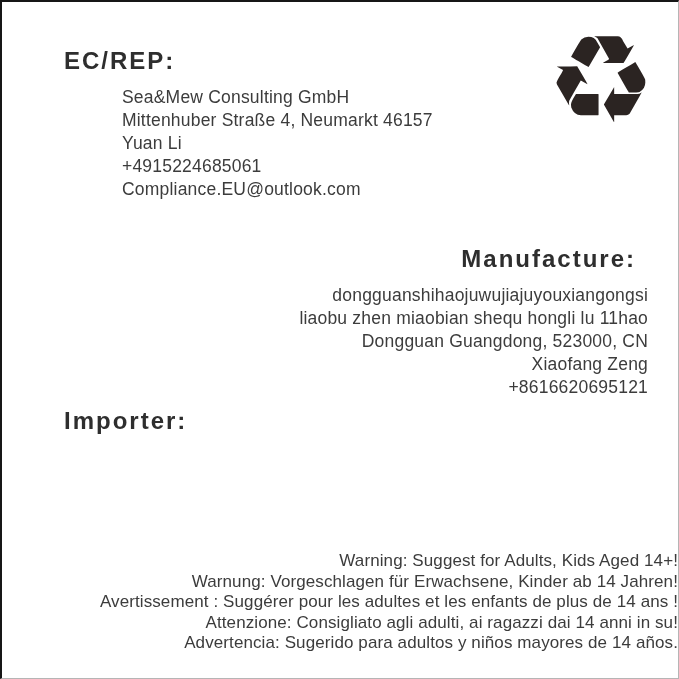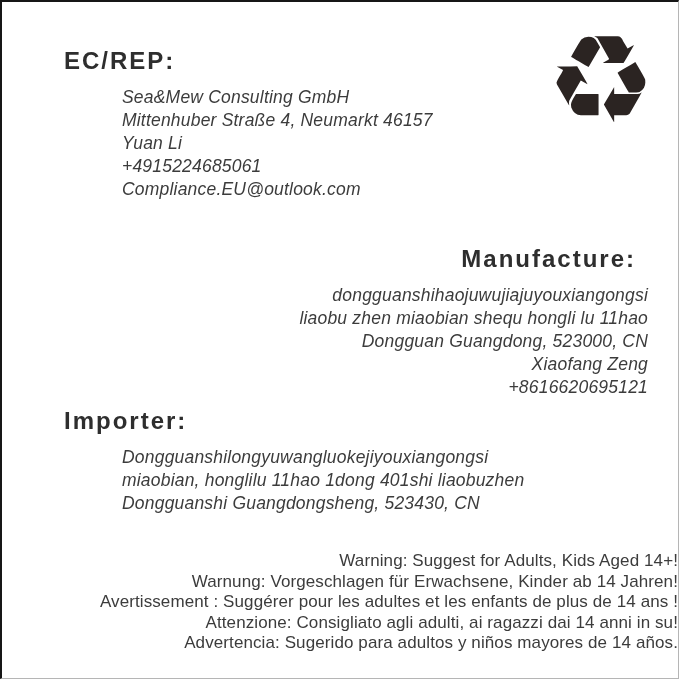--- a/index.html
+++ b/index.html
@@ -31,21 +31,21 @@
     line-height: 26px;
     white-space: nowrap;
   }
   .section-lines {
     margin: 11px 0 0 70px;
     font-size: 17.5px;
     line-height: 23px;
     letter-spacing: 0.2px;
     color: #3c3c3c;
   }
-  .section-line { white-space: nowrap; font-style: italic; }
+  .section-line { white-space: nowrap; }
   .sec-ecrep { top: 34px; }
   .sec-manufacture { top: 232px; text-align: right; }
   .sec-importer { top: 394px; }
   .warnings {
     position: absolute;
     top: 549px;
     left: 0;
     right: 0;
     text-align: right;
     font-size: 17px;
@@ -97,25 +97,20 @@
       <div class="section-line">dongguanshihaojuwujiajuyouxiangongsi</div>
       <div class="section-line">liaobu zhen miaobian shequ hongli lu 11hao</div>
       <div class="section-line">Dongguan Guangdong, 523000, CN</div>
       <div class="section-line">Xiaofang Zeng</div>
       <div class="section-line">+8616620695121</div>
     </div>
   </div>
 
   <div class="section sec-importer">
     <h2 class="section-heading">Importer:</h2>
-    <div class="section-lines">
-      <div class="section-line">Dongguanshilongyuwangluokejiyouxiangongsi</div>
-      <div class="section-line">miaobian, honglilu 11hao 1dong 401shi liaobuzhen</div>
-      <div class="section-line">Dongguanshi Guangdongsheng, 523430, CN</div>
-    </div>
   </div>
 
   <div class="warnings">
     <div class="warning-line">Warning: Suggest for Adults, Kids Aged 14+!</div>
     <div class="warning-line">Warnung: Vorgeschlagen für Erwachsene, Kinder ab 14 Jahren!</div>
     <div class="warning-line">Avertissement : Suggérer pour les adultes et les enfants de plus de 14 ans !</div>
     <div class="warning-line">Attenzione: Consigliato agli adulti, ai ragazzi dai 14 anni in su!</div>
     <div class="warning-line">Advertencia: Sugerido para adultos y niños mayores de 14 años.</div>
   </div>
 

